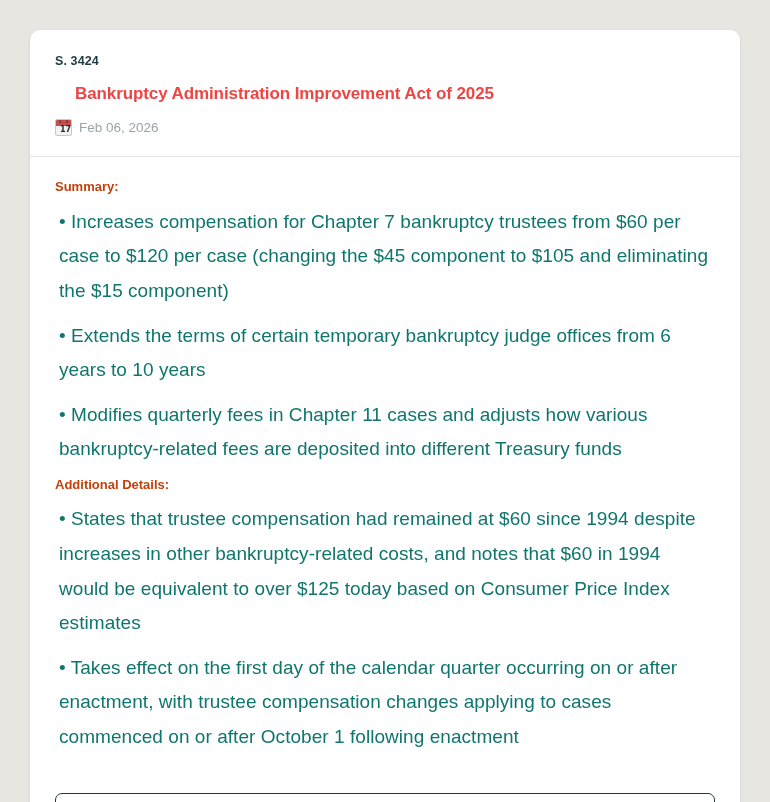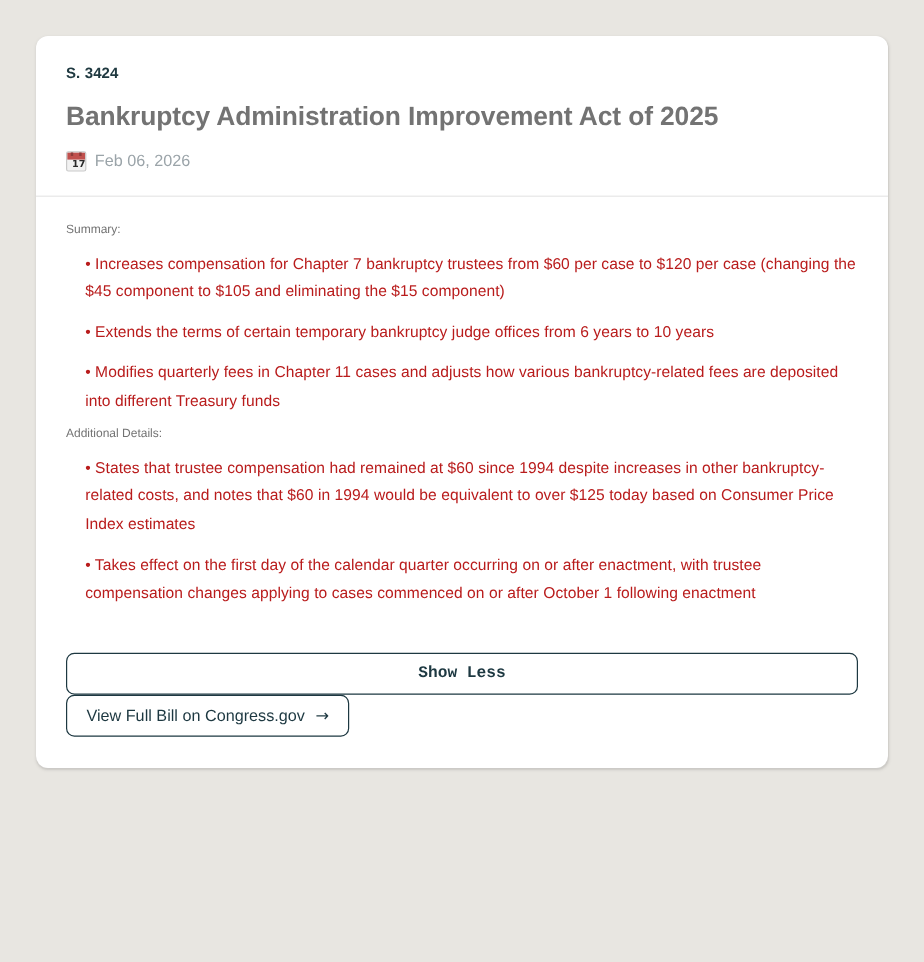--- a/index.html
+++ b/index.html
@@ -39,25 +39,26 @@
   .bill-number {
     font-size: 12.5px;
     font-weight: bold;
     color: #1f3940;
     letter-spacing: 0.1px;
     line-height: 1.2;
   }
 
   .bill-title {
     margin-top: 14px;
-    font-size: 22px;
-    font-weight: bold;
-    color: #737373;
+    font-size: 17px;
+    font-weight: bold;
+    color: #ef4444;
     line-height: 1.25;
     letter-spacing: -0.1px;
+    margin-left: 20px;
   }
 
   .bill-date-row {
     margin-top: 15px;
     display: flex;
     align-items: center;
     gap: 7px;
   }
 
   .calendar-icon {
@@ -109,34 +110,34 @@
     background: #e6e6e6;
     width: 100%;
   }
 
   
   .card-body {
     padding: 22px 25px 20px 25px;
   }
 
   .section-label {
-    font-size: 10px;
-    font-weight: normal;
-    color: #737373;
+    font-size: 13px;
+    font-weight: bold;
+    color: #c2410c;
     line-height: 1.2;
     margin: 0 0 10px 0;
   }
   .section-label.second {
   }
 
   .bullet-item {
-    font-size: 13px;
-    color: #b91c1c;
+    font-size: 19px;
+    color: #0f766e;
     line-height: 1.82;
-    margin: 0 0 10px 16px;
+    margin: 0 0 10px 4px;
     letter-spacing: 0.05px;
   }
   .bullet-item:last-child {
     margin-bottom: 0;
   }
 
   
   .card-actions {
     padding: 18px 25px 26px 25px;
   }

